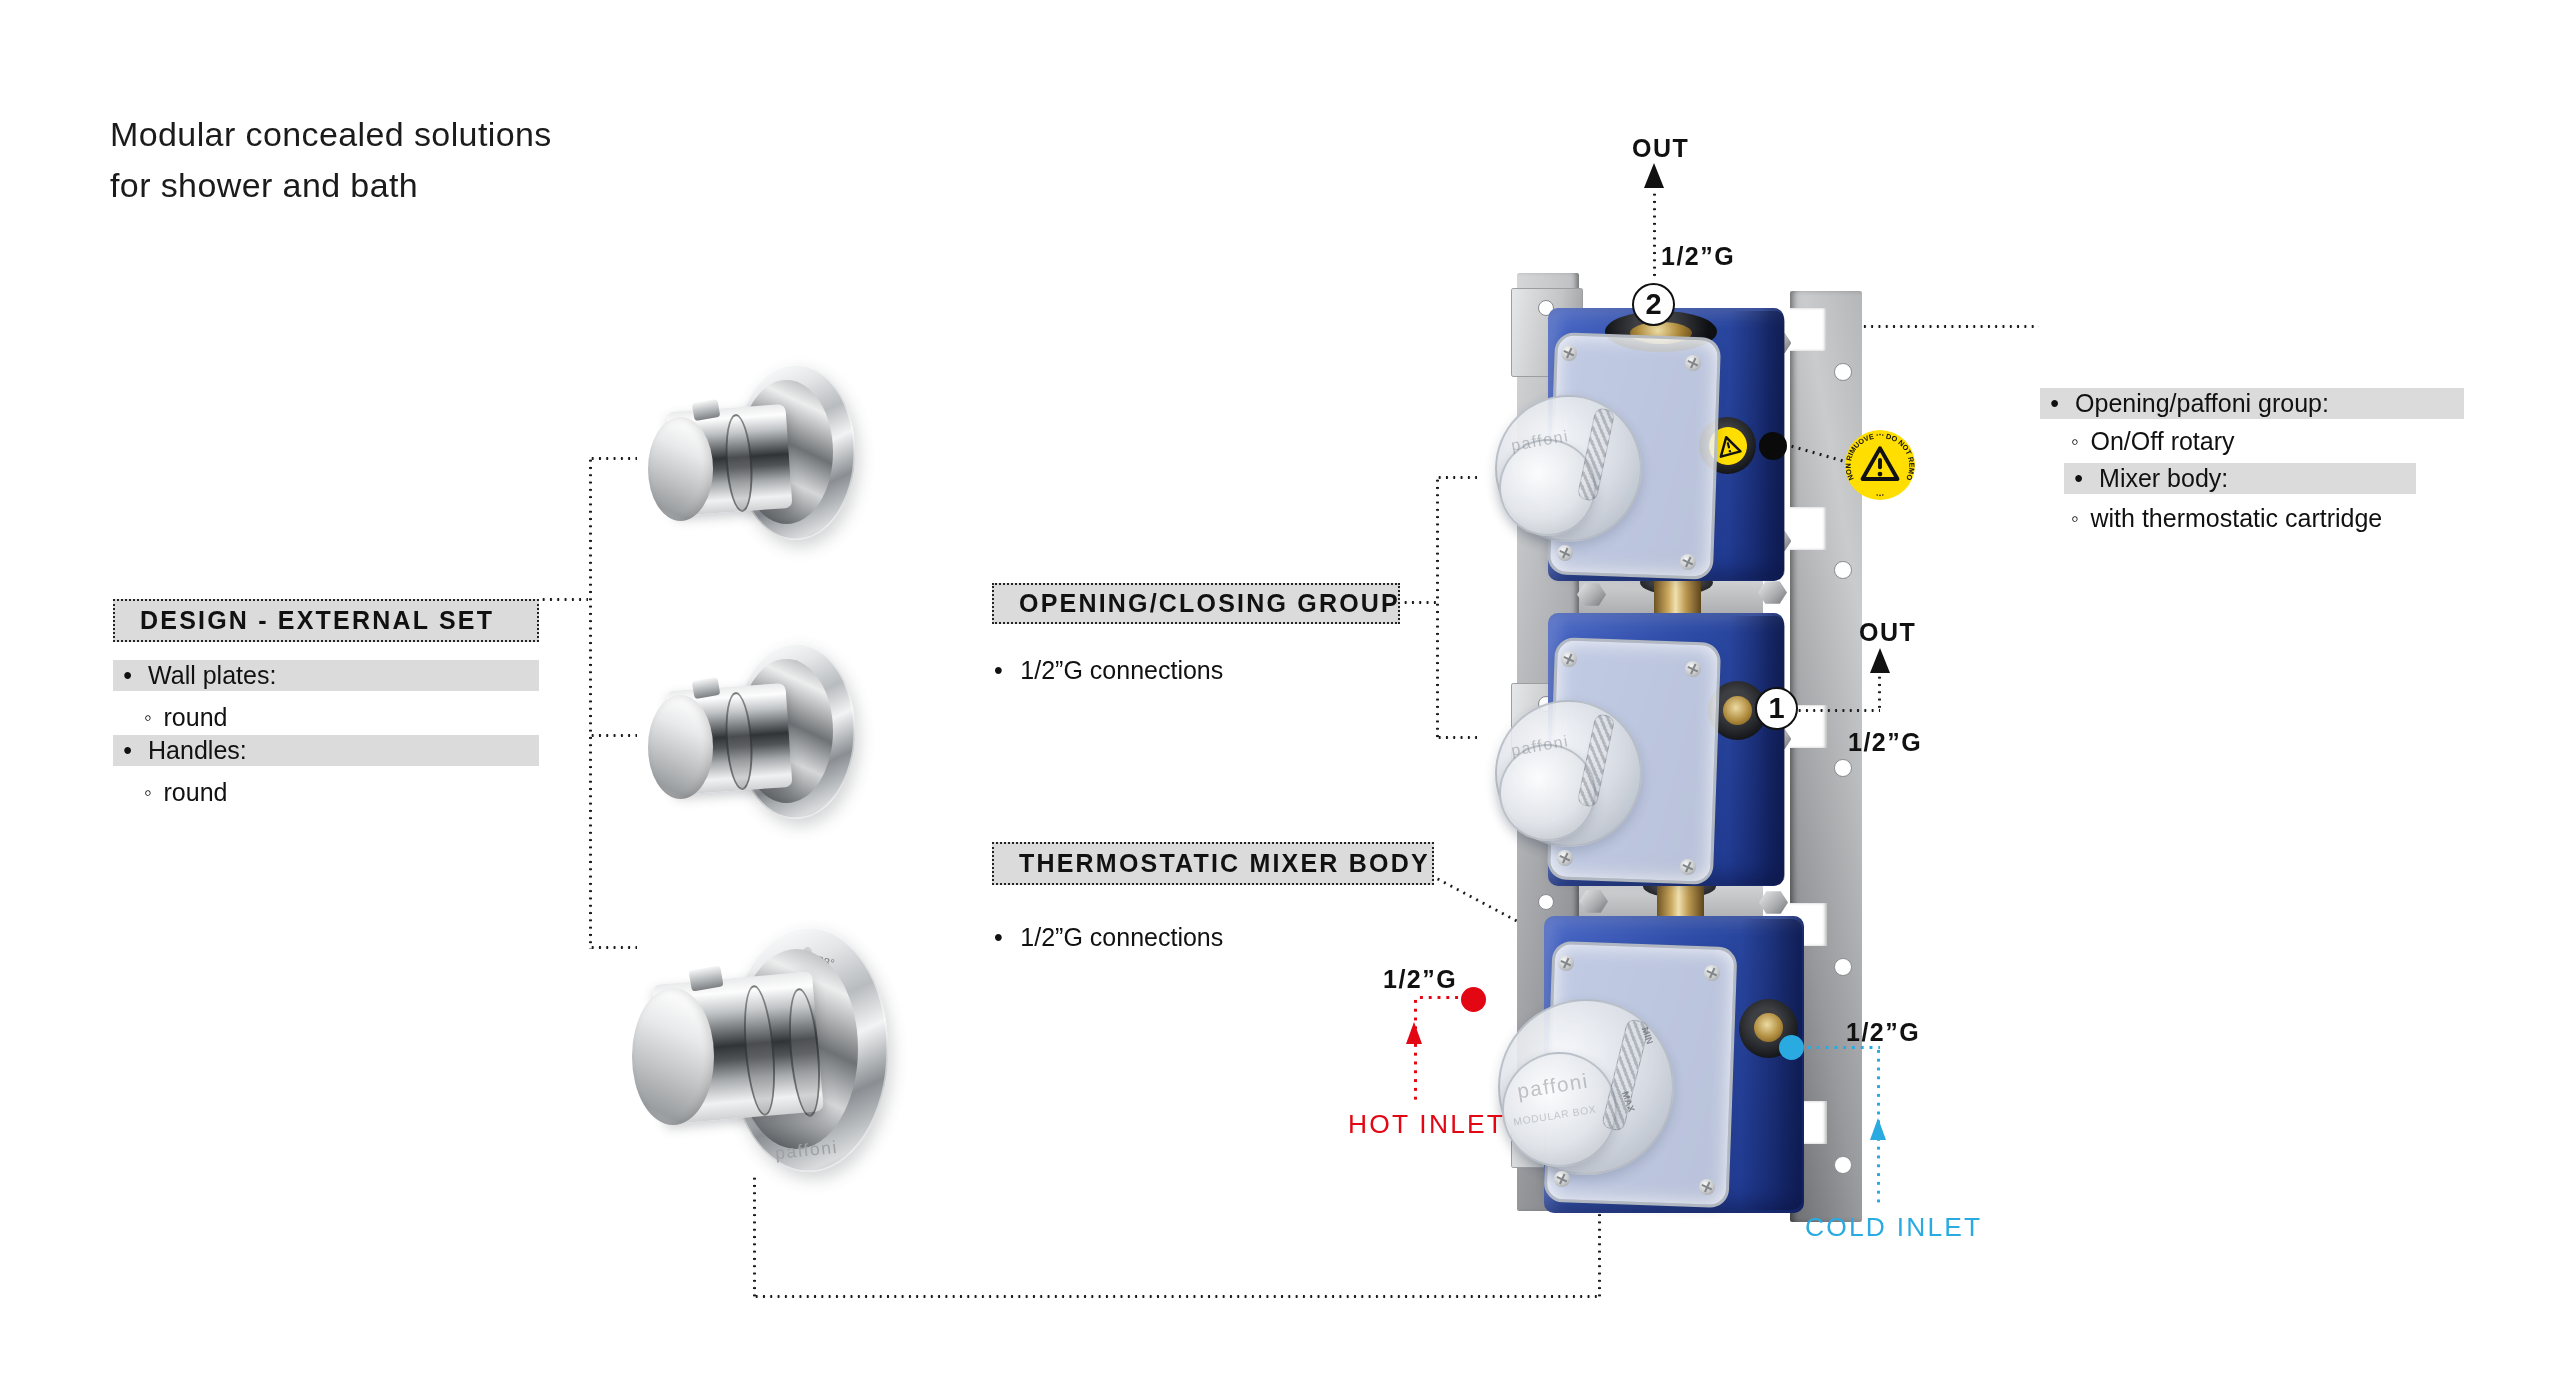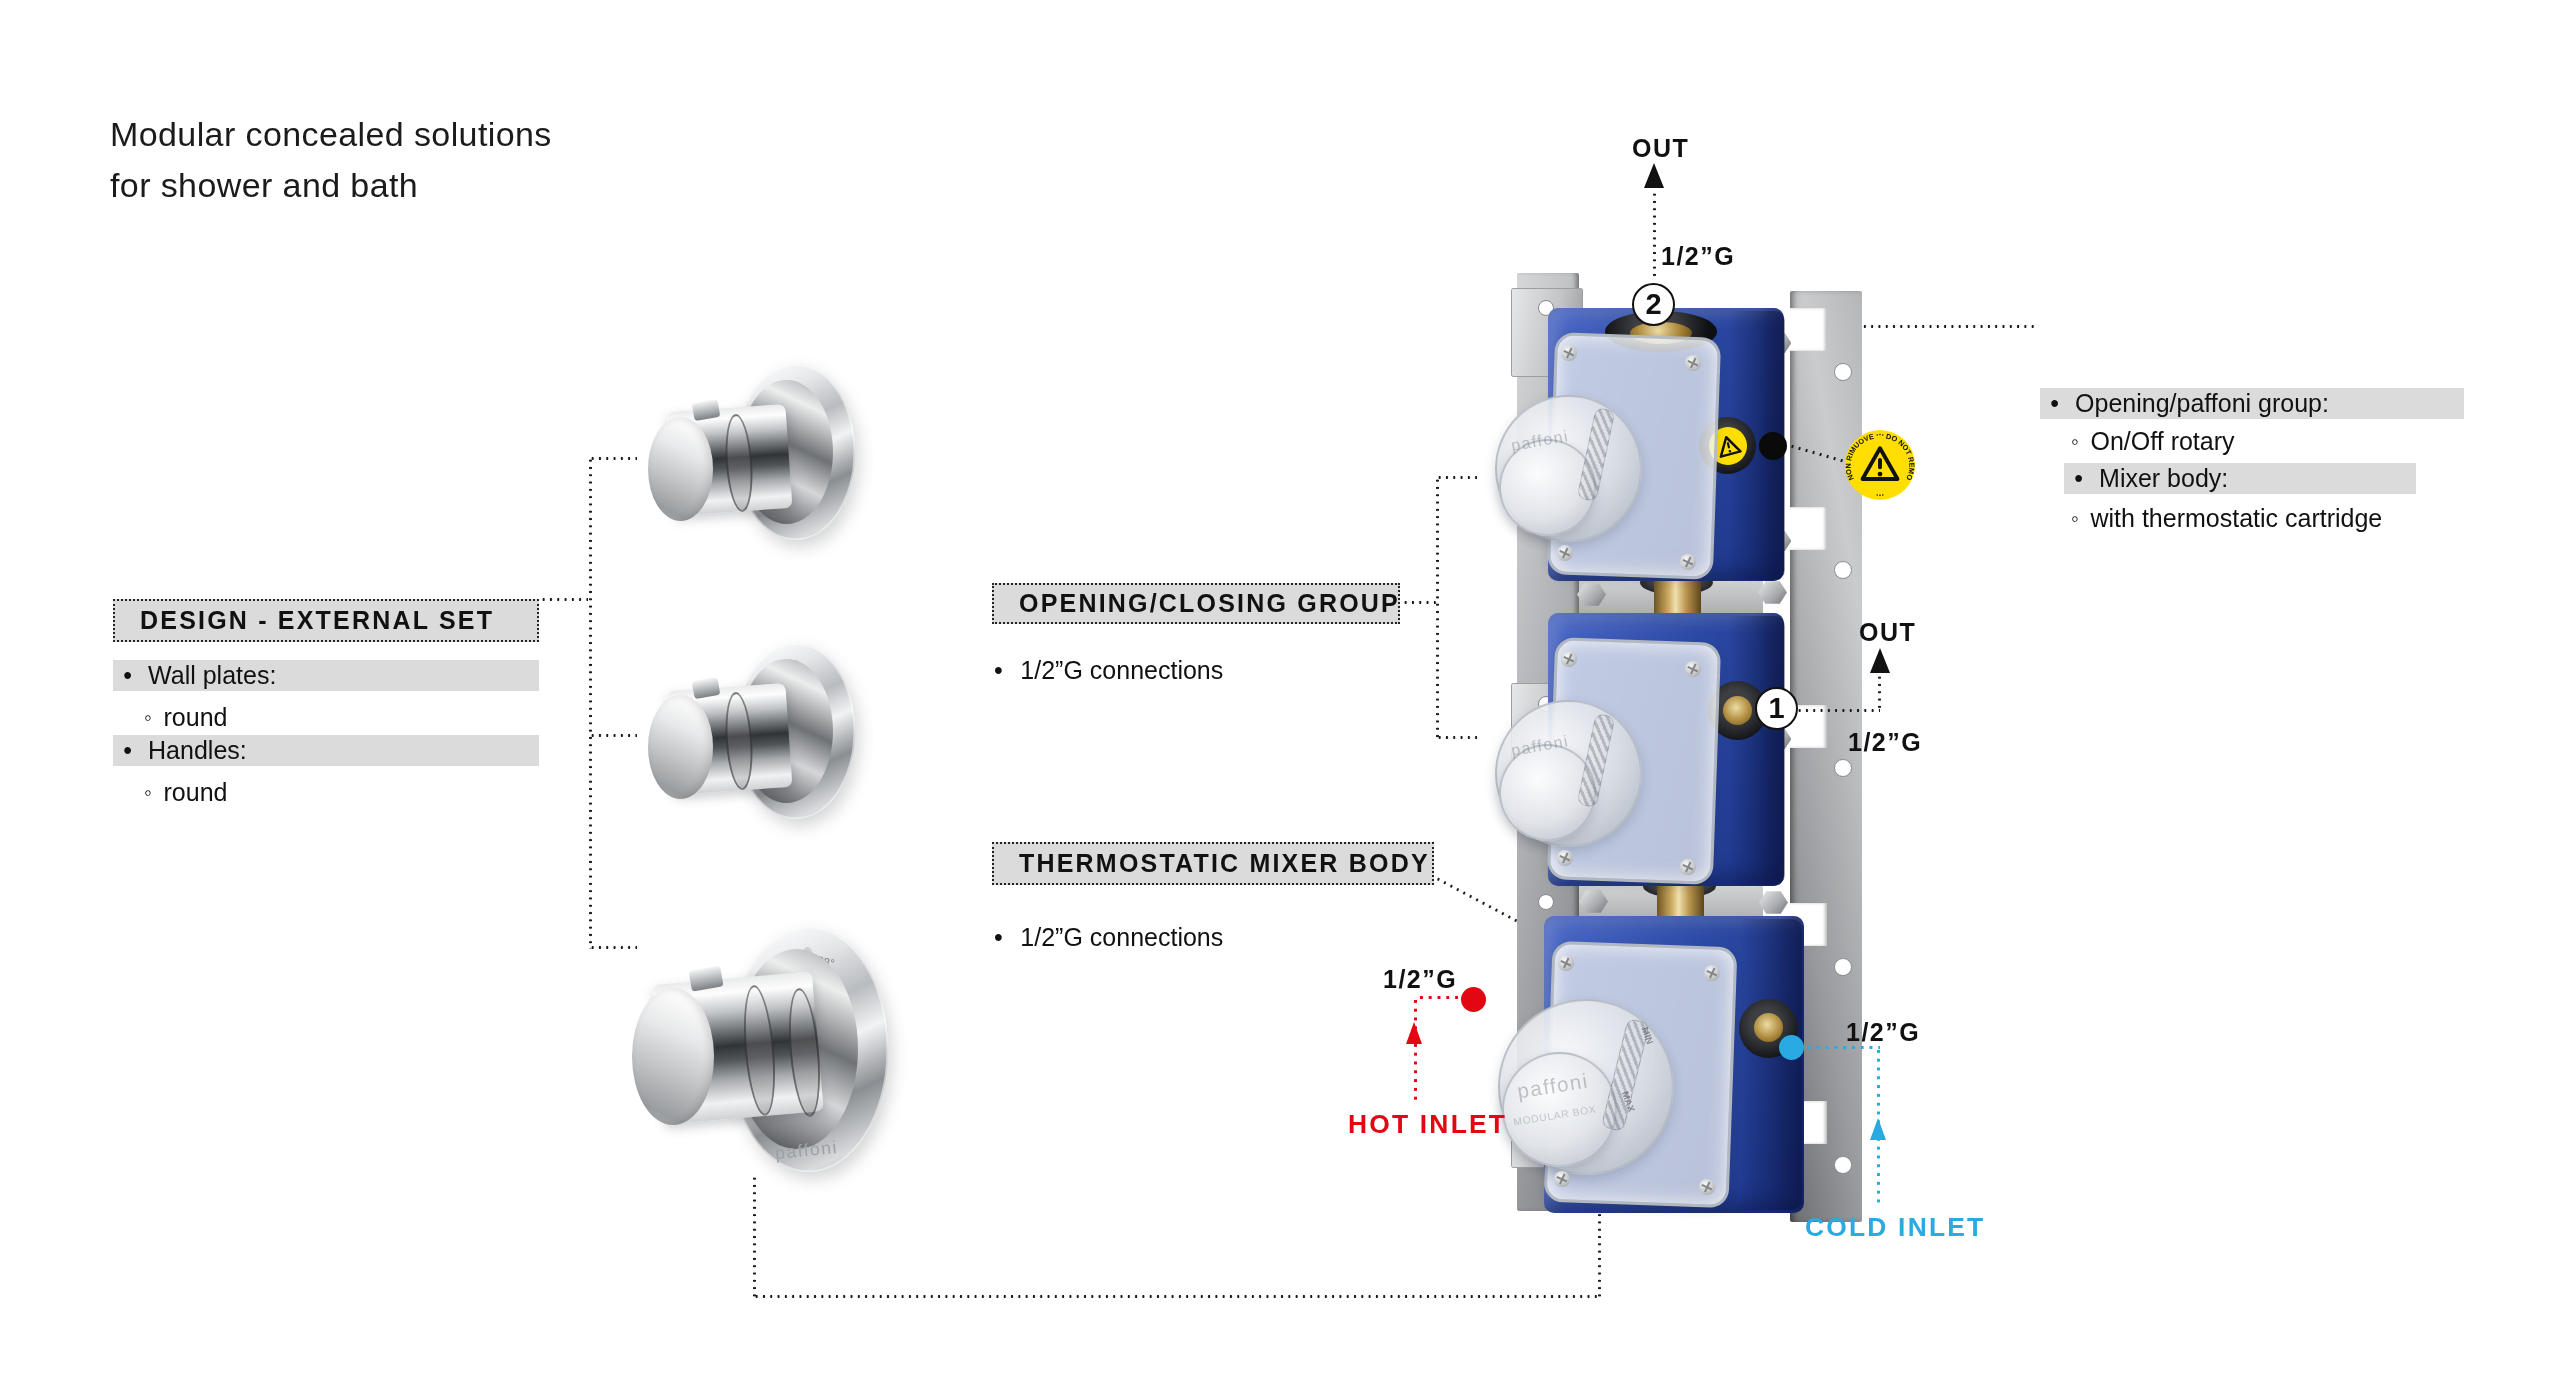--- a/index.html
+++ b/index.html
@@ -14,21 +14,21 @@
            letter-spacing:2.2px;color:#111;white-space:nowrap;}
   .hdr-wide{letter-spacing:6.6px;}
   .bar-row{display:flex;align-items:center;background:#DBDBDB;font-size:25px;color:#111;
            box-sizing:border-box;white-space:nowrap;}
   .bar-row::before{content:"•";margin:0 16px 0 10.3px;}
   .sub-row{display:flex;align-items:center;font-size:25px;color:#111;white-space:nowrap;}
   .sub-row::before{content:"◦";margin-right:11.7px;font-size:22px;}
   .bullet-row{display:flex;align-items:center;font-size:25px;color:#111;white-space:nowrap;}
   .bullet-row::before{content:"•";margin-right:17.6px;}
   .tech-label{font-weight:bold;font-size:25px;letter-spacing:1.5px;white-space:nowrap;}
-  .inlet-label{font-weight:bold;font-size:26.4px;letter-spacing:2.2px;white-space:nowrap;}
+  .inlet-label{font-weight:normal;font-size:26.4px;letter-spacing:2.2px;white-space:nowrap;}
 
   
   .dh{height:2.9px;background-image:radial-gradient(circle,#1a1a1a 1.2px,transparent 1.4px);
       background-size:7.3px 2.9px;background-repeat:repeat-x;}
   .dv{width:2.9px;background-image:radial-gradient(circle,#1a1a1a 1.2px,transparent 1.4px);
       background-size:2.9px 7.3px;background-repeat:repeat-y;}
   .dh-red{background-image:radial-gradient(circle,#E30613 1.4px,transparent 1.6px);background-size:8.8px 2.9px;}
   .dv-red{background-image:radial-gradient(circle,#E30613 1.4px,transparent 1.6px);background-size:2.9px 8.8px;}
   .dh-cyan{background-image:radial-gradient(circle,#29ABE2 1.4px,transparent 1.6px);background-size:8.8px 2.9px;}
   .dv-cyan{background-image:radial-gradient(circle,#29ABE2 1.4px,transparent 1.6px);background-size:2.9px 8.8px;}

